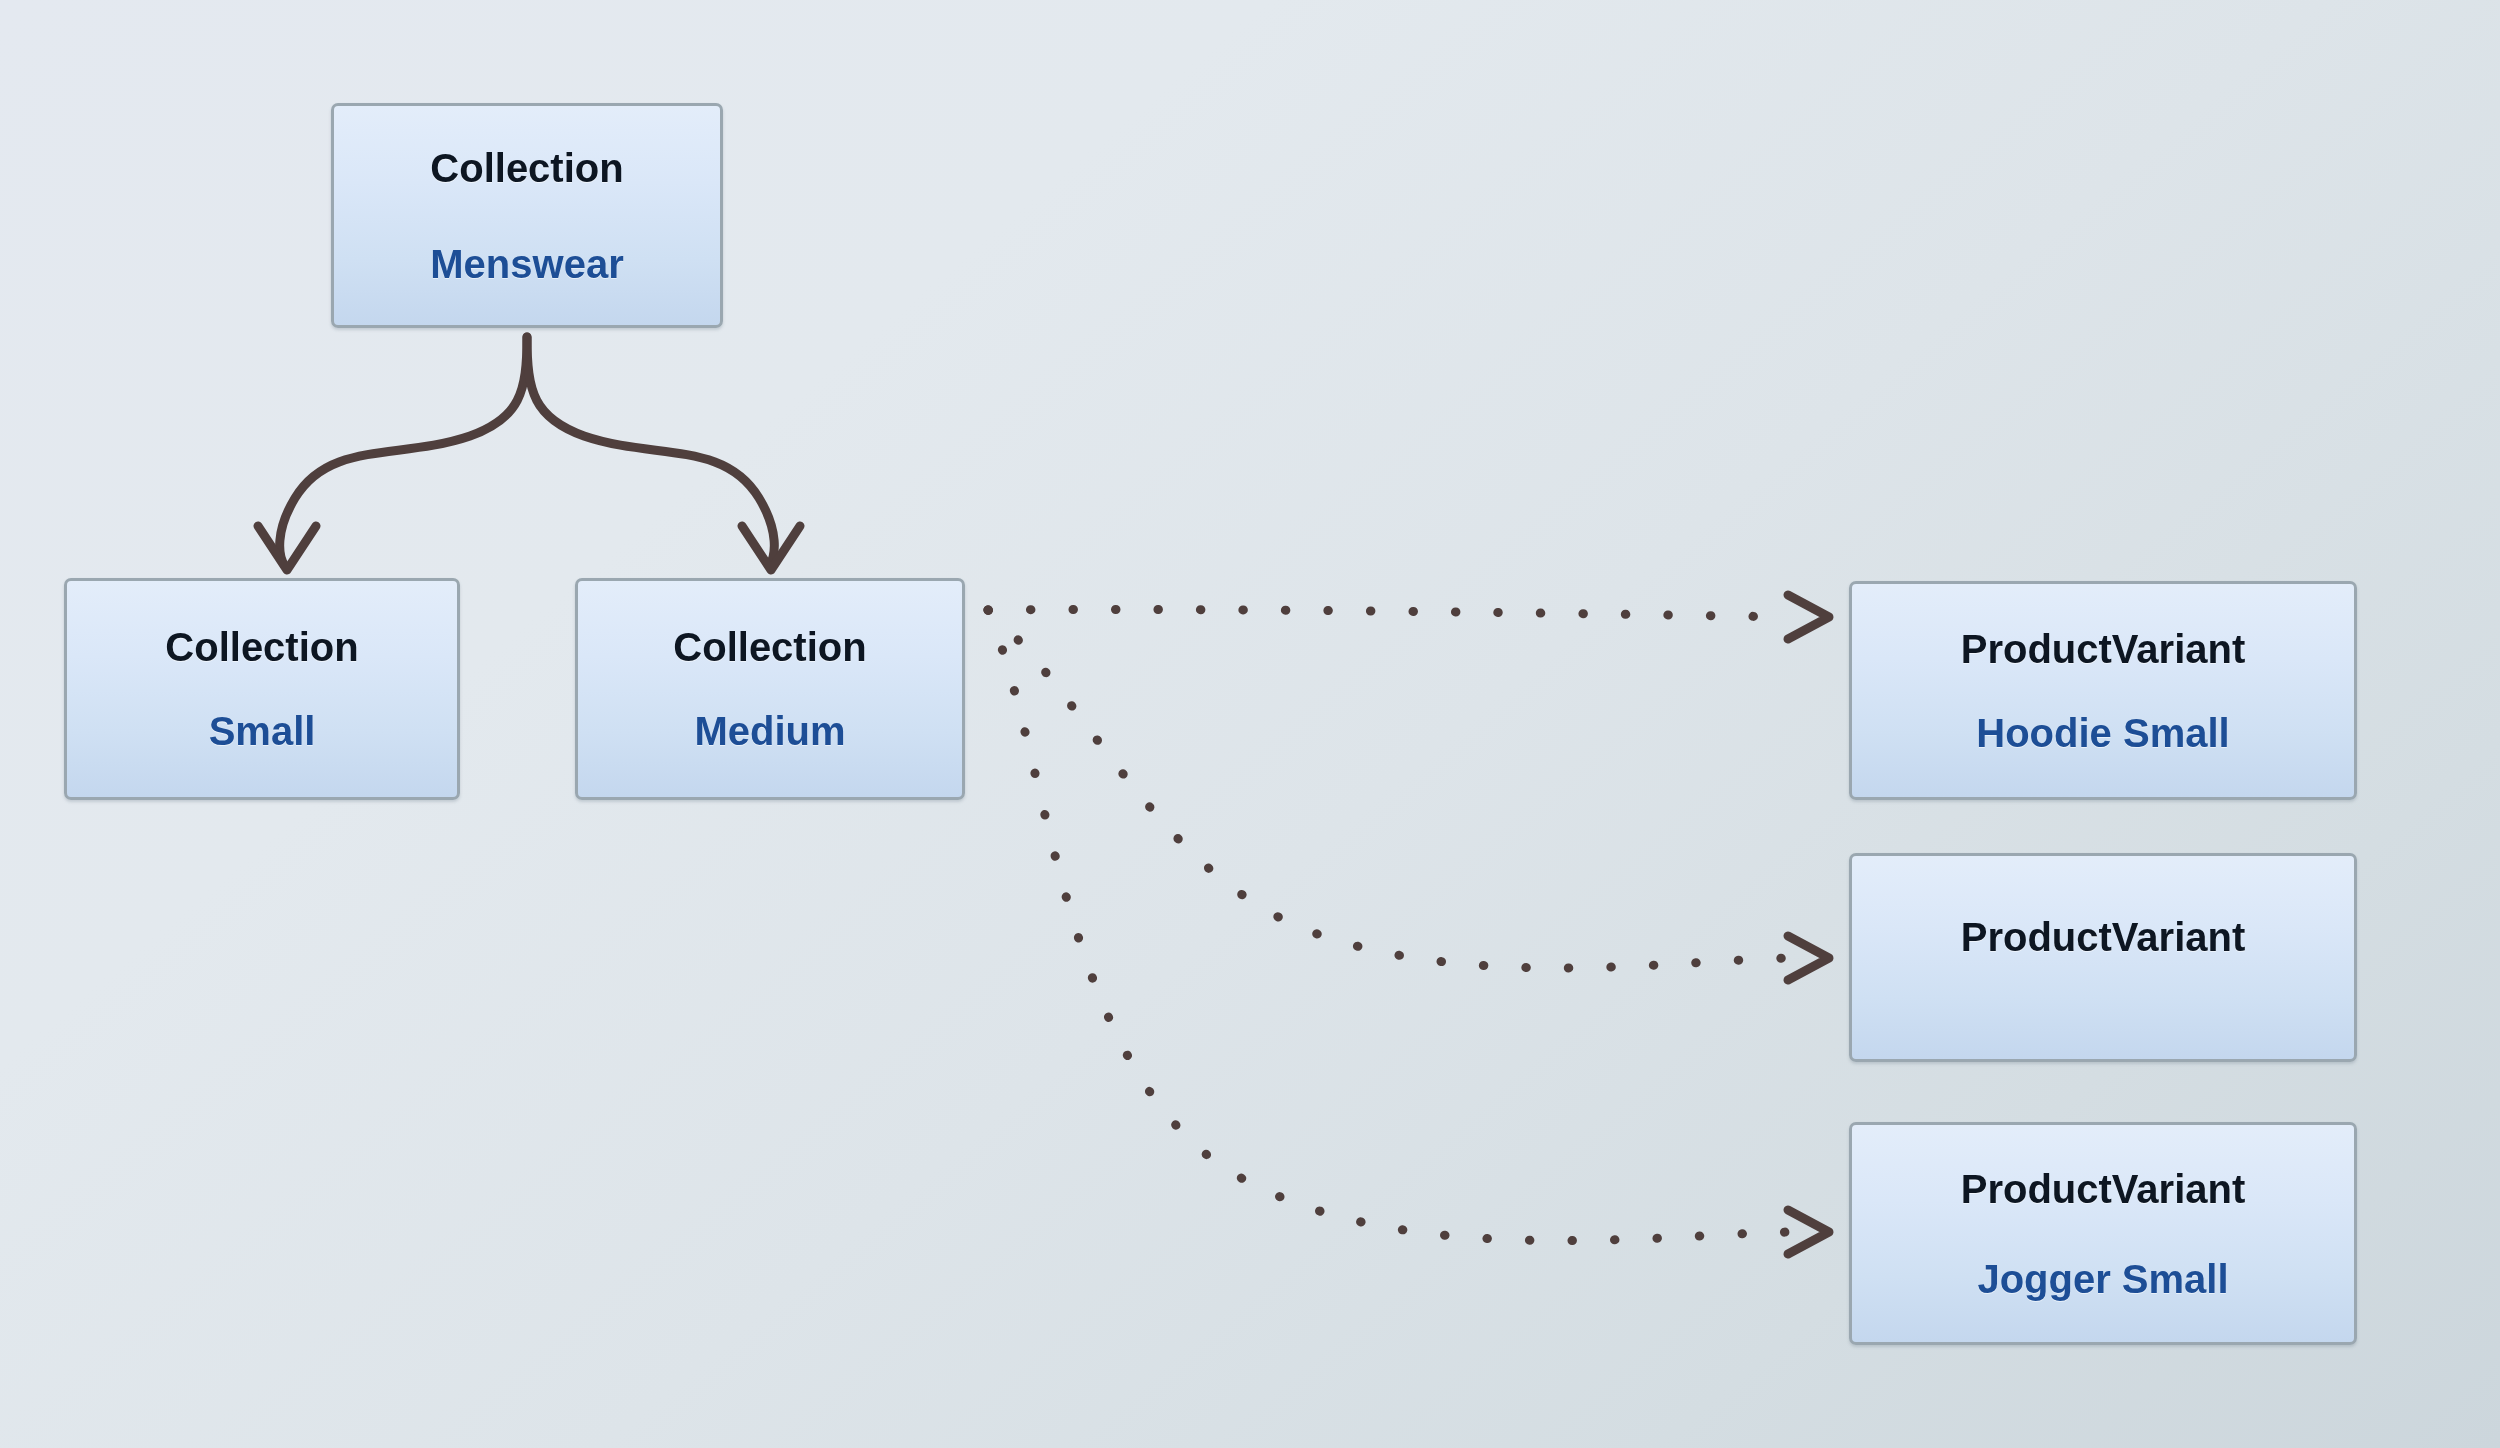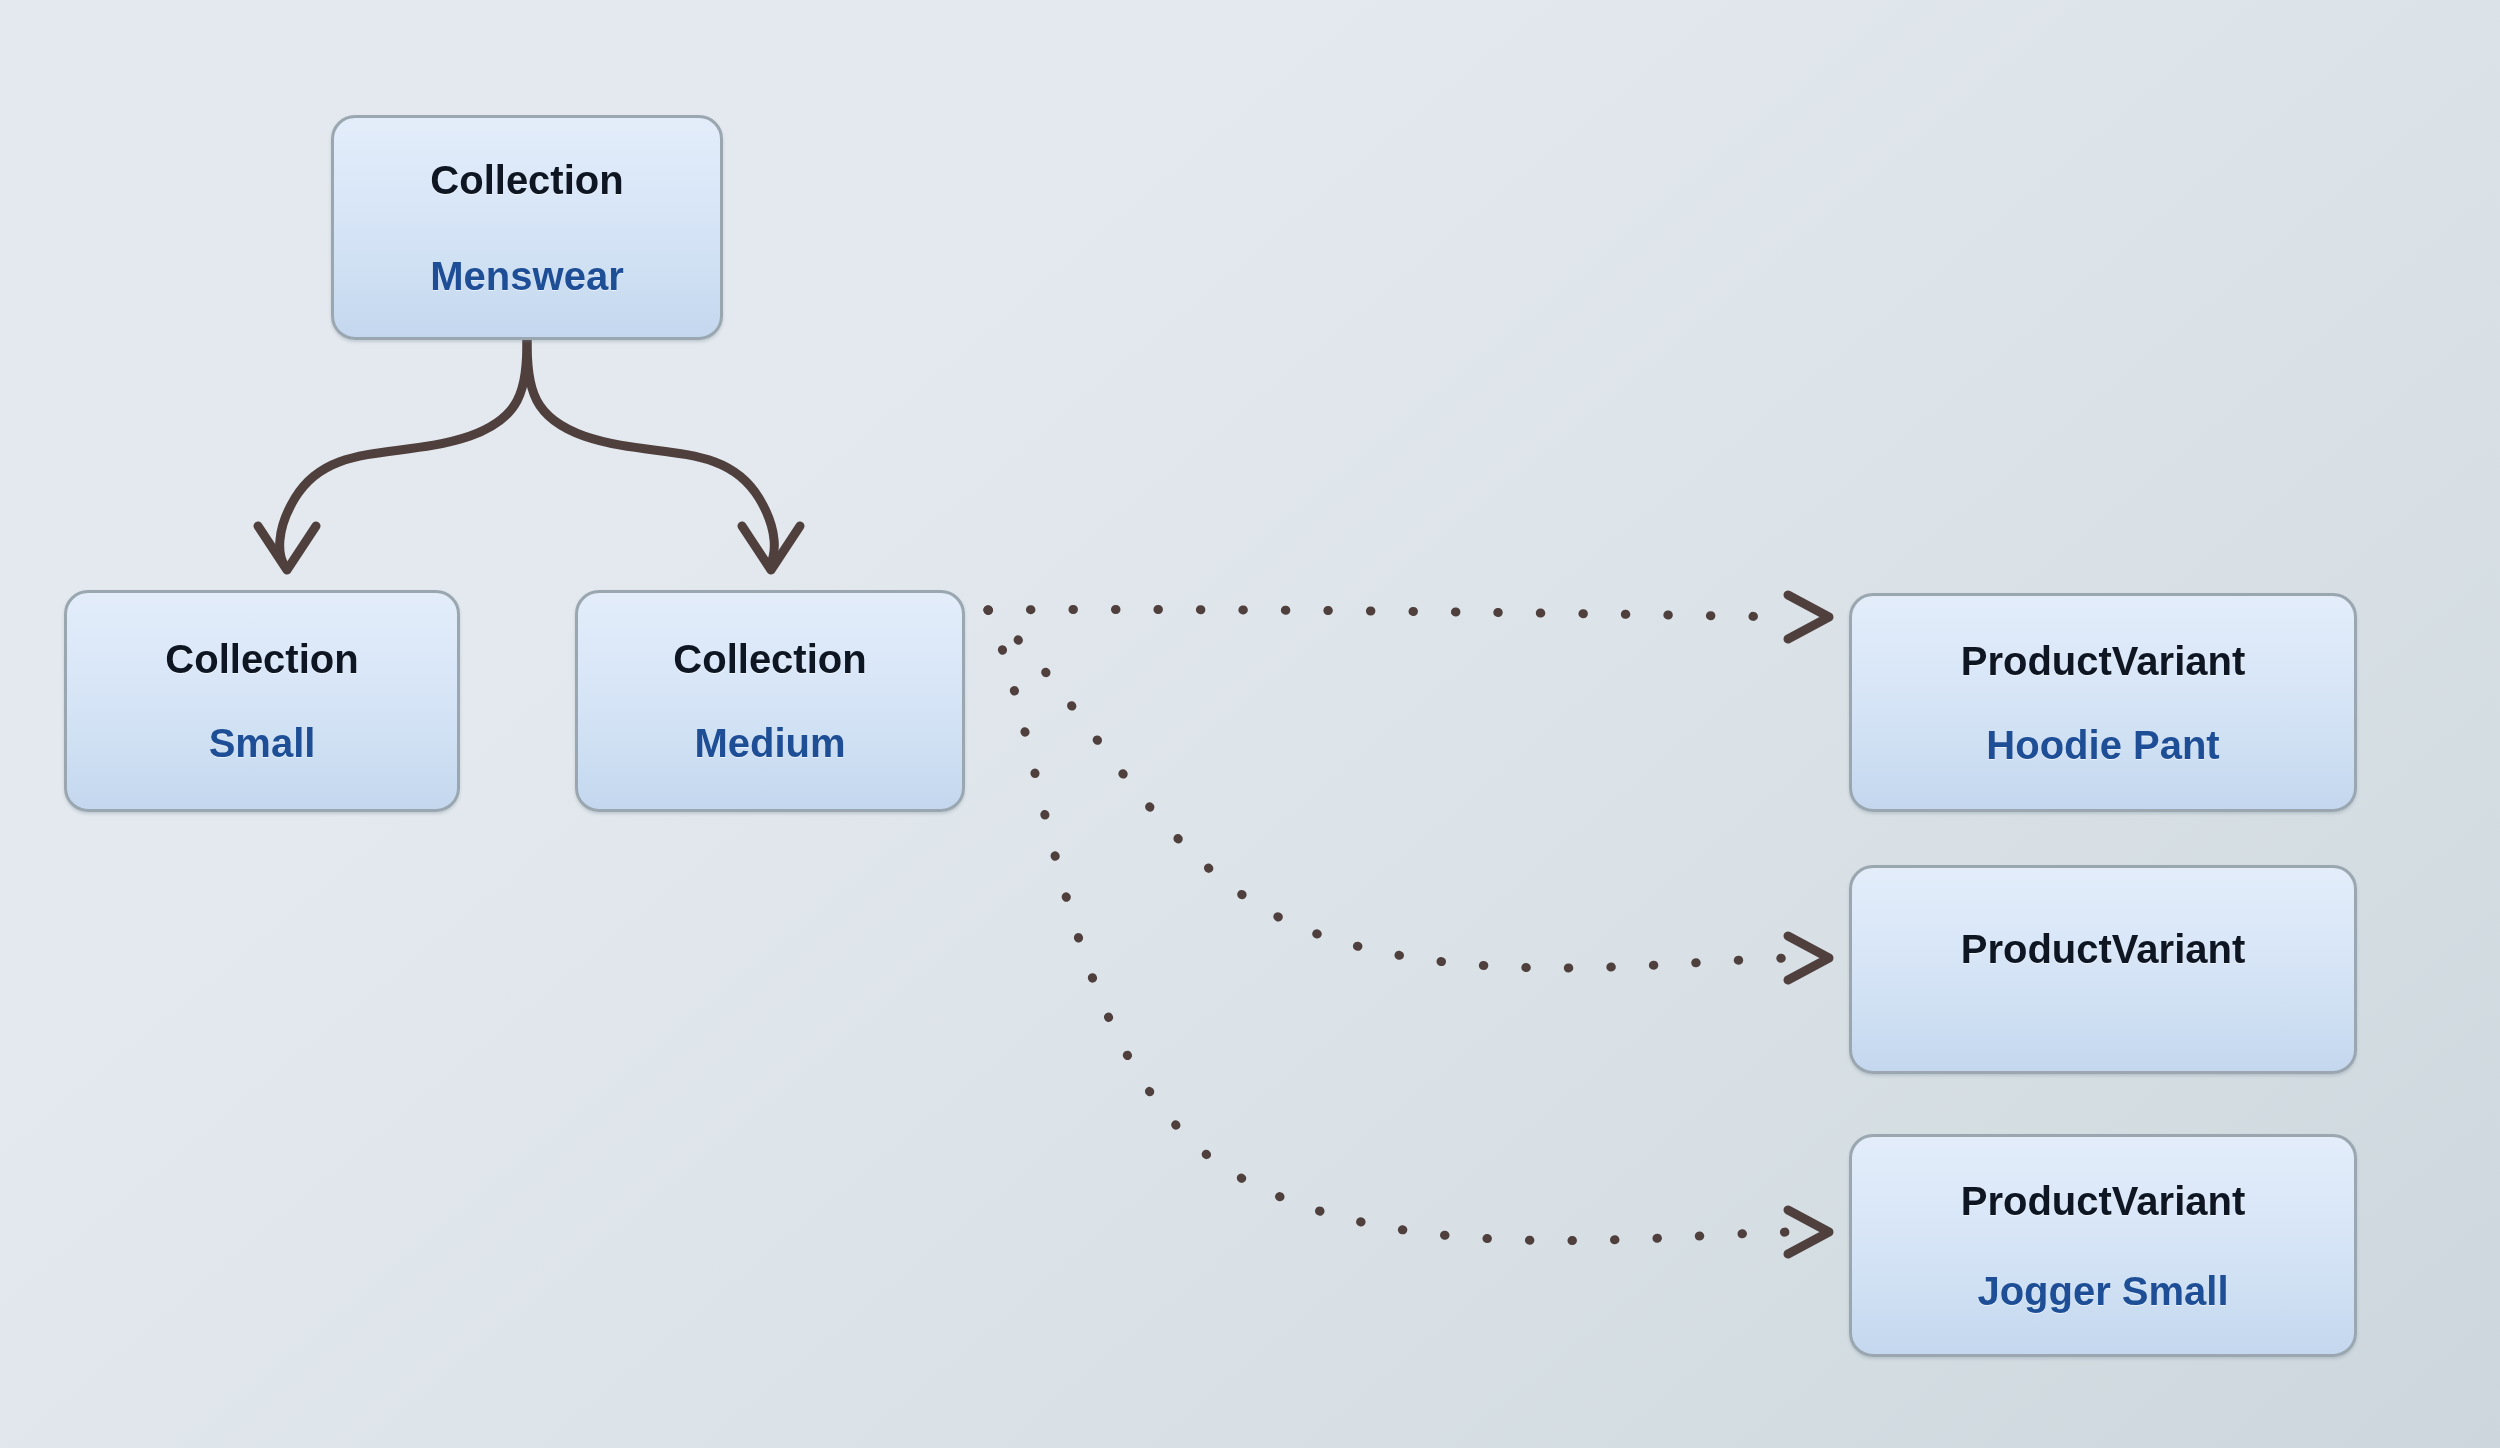--- a/index.html
+++ b/index.html
@@ -19,29 +19,28 @@
     position: absolute;
     left: 0; top: 0;
     width: 2500px;
     height: 1448px;
     pointer-events: none;
   }
   .node {
     position: absolute;
     box-sizing: border-box;
     border: 3px solid #9aa7b0;
-    border-radius: 24px;
+    border-radius: 7px;
     background: linear-gradient(180deg, #e3edfa 0%, #dae7f8 35%, #cfe0f3 70%, #c4d7ee 100%);
     box-shadow: 0 2px 3px rgba(120,135,150,0.30);
     display: flex;
     flex-direction: column;
     align-items: center;
     justify-content: center;
     overflow: hidden;
-    margin-top: 12px;
   }
   .node-type {
     color: #0d1622;
     font-weight: bold;
     font-size: 40px;
     line-height: 1.05;
     text-align: center;
     white-space: nowrap;
     text-shadow: 0 1px 0 rgba(255,255,255,0.55);
   }
@@ -115,21 +114,21 @@
 
   <div class="node" style="left:575px; top:578px; width:390px; height:222px;">
     <div class="node-type">Collection</div>
     <div class="gap-md"></div>
     <div class="node-name">Medium</div>
   </div>
 
   <div class="node" style="left:1849px; top:581px; width:508px; height:219px;">
     <div class="node-type">ProductVariant</div>
     <div class="gap-md"></div>
-    <div class="node-name">Hoodie Pant</div>
+    <div class="node-name">Hoodie Small</div>
   </div>
 
   <div class="node" style="left:1849px; top:853px; width:508px; height:209px;">
     <div class="node-type">ProductVariant</div>
     <div class="gap-md"></div>
   </div>
 
   <div class="node" style="left:1849px; top:1122px; width:508px; height:223px;">
     <div class="node-type">ProductVariant</div>
     <div class="gap-sm"></div>

